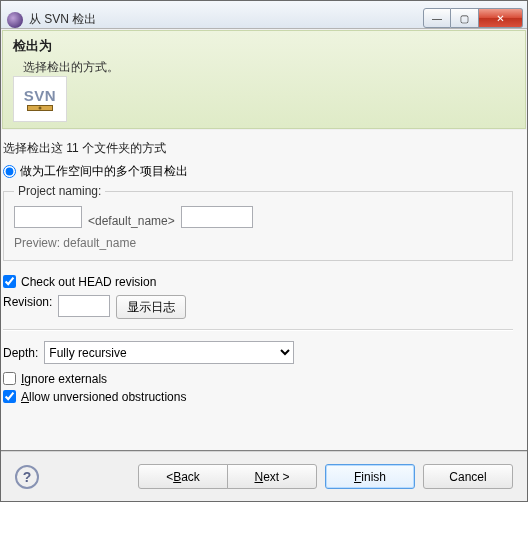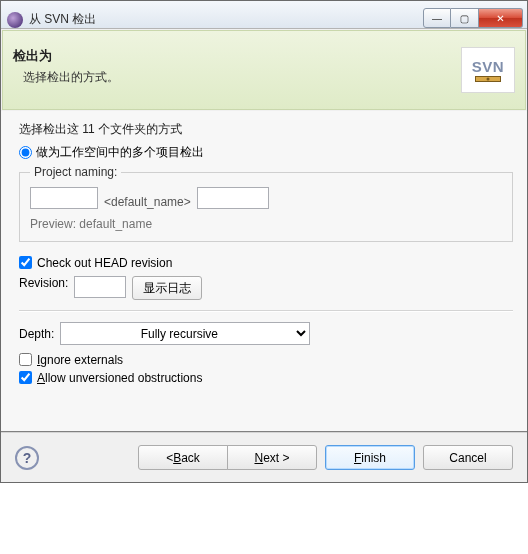--- a/index.html
+++ b/index.html
@@ -8,50 +8,50 @@
   
   .titlebar { height:28px; background:linear-gradient(#f4f7fb,#dfe7f0); border-bottom:1px solid #b4b4b4; display:flex; align-items:flex-end; padding:16px 4px 0 6px; }
   .titlebar .icon { width:16px; height:16px; border-radius:50%; background:radial-gradient(circle at 6px 6px,#bfa2d8,#3b2069); margin-right:6px; position:relative;}
   .titlebar .title { flex:1; color:#2b2b2b; }
   .win-btns { display:flex; gap:0; }
   .win-btn { height:20px; border:1px solid #8a97a8; background:linear-gradient(#fdfdfd,#dce4ee); display:flex; align-items:center; justify-content:center; font-family:Arial; font-size:10px; color:#333;}
   .win-min { width:28px; border-top-left-radius:3px; border-bottom-left-radius:3px;}
   .win-max { width:28px; border-left:none;}
   .win-close { width:44px; border-left:none; border-top-right-radius:3px; border-bottom-right-radius:3px; background:linear-gradient(#f09c8b,#d9503b 48%,#c13420 52%,#d9503b); color:#fff; }
   
-  .banner { display:flex; background:linear-gradient(#eef4df,#dfebc7); border:1px solid #c9d7ac; margin:1px; padding:16px 10px; }
+  .banner { display:flex; background:linear-gradient(#eef4df,#dfebc7); border:1px solid #c9d7ac; margin:1px; padding:6px 10px;flex-direction:column; }
   .banner-text { flex:1; }
   .banner-title { font-weight:bold; font-size:13px; color:#222; margin-bottom:4px;}
   .banner-sub { color:#333; padding-left:10px; }
   .svn-logo { width:54px; height:46px; background:#fff; border:1px solid #d9d9d9; display:flex; flex-direction:column; align-items:center; justify-content:center; position:relative;}
   .svn-logo .svn-text { font-family:Liberation Sans, sans-serif; font-weight:900; font-size:15px; color:#7f8eab; letter-spacing:0.5px;}
   .svn-logo .svn-bar { width:26px; height:6px; background:#d8a848; border:1px solid #7a5a1a; margin-top:1px; position:relative;}
   .svn-logo .svn-bar::after{content:""; position:absolute; left:50%; top:50%; width:3px; height:3px; background:#7a5a1a; transform:translate(-50%,-50%); border-radius:50%;}
   
-  .body { padding:10px 14px 6px 18px; background:#f7f7f7; }
+  .body { padding:10px 14px 6px 2px; background:#f7f7f7; }
   .section-lbl { color:#222; margin-bottom:6px;}
   .radio-row { display:flex; align-items:center; gap:4px; margin-bottom:4px;}
   .radio-row input { margin:0;}
   fieldset.proj { border:1px solid #cfcfcf; padding:8px 10px 10px 10px; margin:0 0 14px 0; }
   fieldset.proj legend { padding:0 4px; color:#333;}
   .naming-row { display:flex; align-items:flex-end; gap:6px; margin-bottom:8px;}
   .txt { height:22px; border:1px solid #abadb3; background:#fff; padding:0 4px;}
   .txt.w1 { width:68px;}
   .txt.w2 { width:72px;}
   .defname { color:#555;}
   .preview { color:#737373; }
   .chk-row { display:flex; align-items:flex-start; gap:5px; margin:4px 0;}
   .chk-row input { margin:0;}
   .rev-row { display:flex; gap:6px; margin-top:6px; margin-bottom:10px;}
   .rev-row .txt { width:52px;}
   .btn-small { height:24px; padding:0 10px; border:1px solid #acacac; background:linear-gradient(#fdfdfd,#ececec); border-radius:3px; cursor:pointer;}
   
   .hsep { height:2px; border-top:1px solid #d4d4d4; border-bottom:1px solid #ffffff; margin:6px 0 10px 0;}
   .depth-row { display:flex; align-items:center; gap:6px; margin-bottom:8px;}
-  select.depth { height:23px; width:250px; border:1px solid #abadb3; background:#fff;text-align:center;}
+  select.depth { height:23px; width:250px; border:1px solid #abadb3; background:#fff;}
   u.mn { text-decoration:underline; }
   .spacer { height:36px;}
   
   .footer { border-top:2px groove #d4d4d4; padding:12px 14px; display:flex; align-items:center; background:#f0f0f0;}
   .help { width:24px; height:24px; border:2px solid #8893b3; border-radius:50%; display:flex; align-items:center; justify-content:center; color:#5a648a; font-weight:bold; font-size:14px; cursor:pointer;}
   .foot-btns { margin-left:auto; display:flex; gap:8px;}
   .btn { width:90px; height:25px; border:1px solid #acacac; background:linear-gradient(#fdfdfd,#e8e8e8); border-radius:3px; cursor:pointer; display:flex; align-items:center; justify-content:center;}
   .btn.default { border:1px solid #569de5; box-shadow:inset 0 0 0 1px #b6dbff; background:linear-gradient(#f6fbff,#e3f0fd);}
   .gap0 { gap:0;}
   .btn.joined-left{ border-top-right-radius:0;border-bottom-right-radius:0;}

